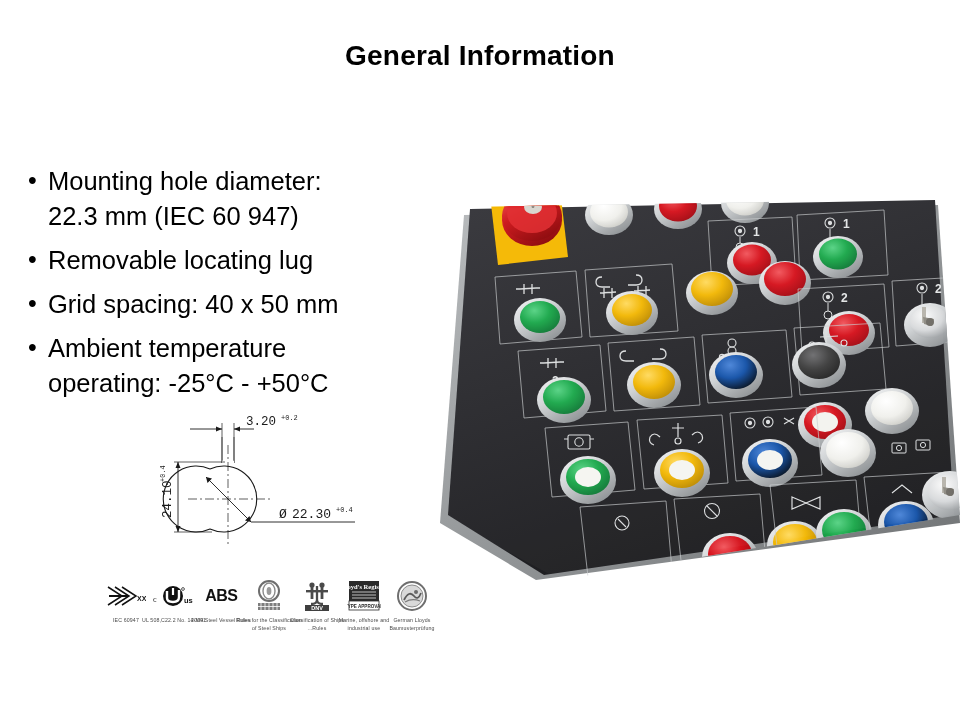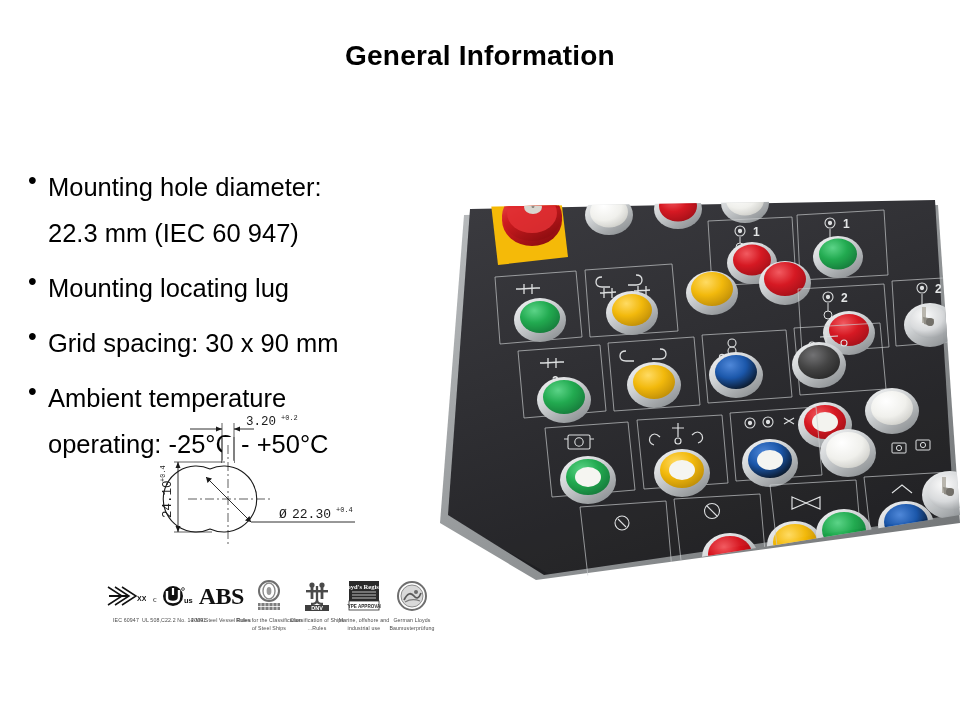--- a/index.html
+++ b/index.html
@@ -45,21 +45,21 @@
     flex: 0 0 auto;
     width: 20px;
     font-size: 25px;
     line-height: 33px;
     text-align: left;
     color: #000;
   }
   .bullet-text {
     flex: 1 1 auto;
     font-size: 25.5px;
-    line-height: 46px;
+    line-height: 35px;
     color: #000;
     white-space: pre-line;
   }
 
   
   .drawing {
     position: absolute;
     left: 150px;
     top: 405px;
     width: 270px;
@@ -95,23 +95,23 @@
     font-size: 3.6px;
     line-height: 5px;
     text-align: center;
     color: #4a4a4a;
     width: 48px;
     transform: scale(1.45);
     transform-origin: top center;
     letter-spacing: 0.1px;
   }
   .abs-word {
-    font-size: 24px;
+    font-size: 16px;
     font-weight: bold;
-    font-family: Liberation Serif, serif;
+    font-family: Liberation Sans, sans-serif;
     letter-spacing: -0.5px;
     color: #111;
   }
 
   
   .photo {
     position: absolute;
     left: 440px;
     top: 185px;
     width: 520px;
@@ -128,26 +128,26 @@
 <div class="bullet-list">
 
   <div class="bullet-item">
     <span class="bullet-mark">•</span>
     <span class="bullet-text">Mounting hole diameter:
 22.3 mm (IEC 60 947)</span>
   </div>
 
   <div class="bullet-item">
     <span class="bullet-mark">•</span>
-    <span class="bullet-text">Mounting locating lug</span>
+    <span class="bullet-text">Removable locating lug</span>
   </div>
 
   <div class="bullet-item">
     <span class="bullet-mark">•</span>
-    <span class="bullet-text">Grid spacing: 30 x 90 mm</span>
+    <span class="bullet-text">Grid spacing: 40 x 50 mm</span>
   </div>
 
   <div class="bullet-item">
     <span class="bullet-mark">•</span>
     <span class="bullet-text">Ambient temperature
 operating: -25°C - +50°C</span>
   </div>
 
 </div>
 

